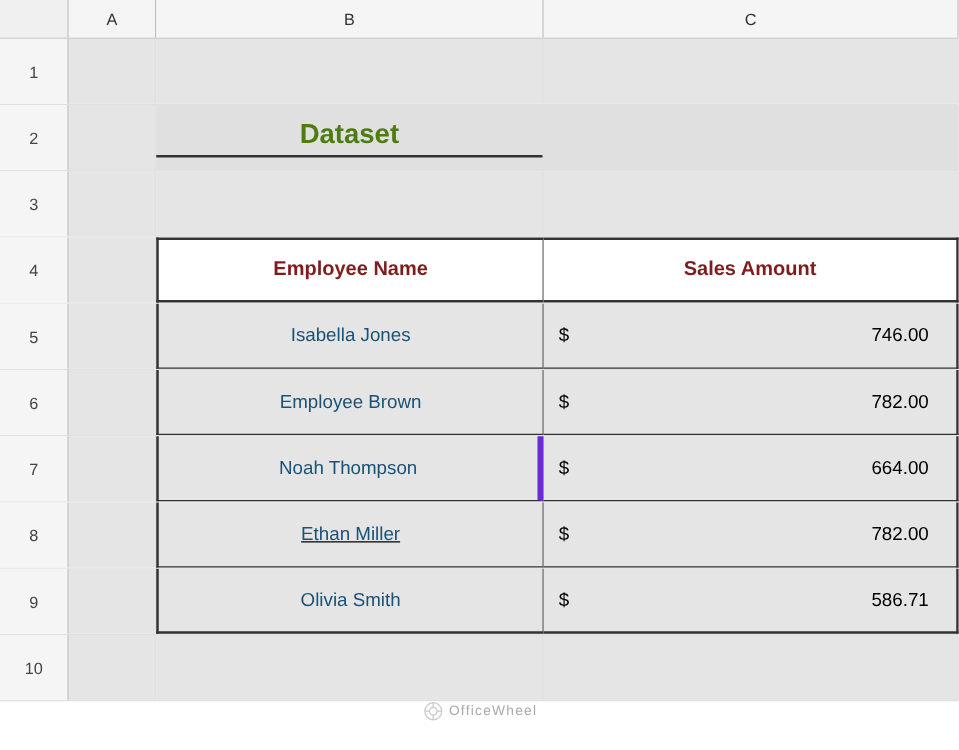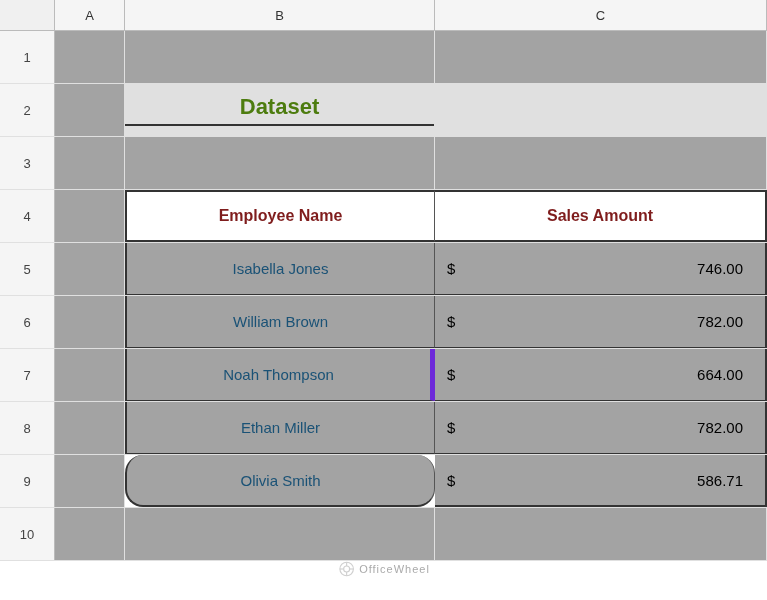--- a/index.html
+++ b/index.html
@@ -76,21 +76,21 @@
       font-size: 13px;
       color: #444;
       background: #f5f5f5;
     }
 
     .cell {
       height: 52px;
       display: flex;
       align-items: center;
       border-right: 1px solid #e0e0e0;
-      background: #a3a3a3;
+      background: #e5e5e5;
     }
 
     .cell-a {
       width: 70px;
       min-width: 70px;
     }
 
     .cell-b {
       width: 310px;
       min-width: 310px;
@@ -274,21 +274,21 @@
           <span class="dollar-sign">$</span>
           <span class="amount-value">746.00</span>
         </div>
       </div>
     </div>
 
     <div class="spreadsheet-row data-row">
       <div class="row-number">6</div>
       <div class="cell cell-a"></div>
       <div class="cell cell-b" style="border-left:2px solid #333; border-right:1px solid #555; border-bottom:1px solid #333; justify-content:center;">
-        <span class="employee-name">William Brown</span>
+        <span class="employee-name">Employee Brown</span>
       </div>
       <div class="cell cell-c" style="border-right:2px solid #333; border-bottom:1px solid #333;">
         <div class="sales-amount">
           <span class="dollar-sign">$</span>
           <span class="amount-value">782.00</span>
         </div>
       </div>
     </div>
 
     <div class="spreadsheet-row data-row">
@@ -301,35 +301,35 @@
         <div class="sales-amount">
           <span class="dollar-sign">$</span>
           <span class="amount-value">664.00</span>
         </div>
       </div>
     </div>
 
     <div class="spreadsheet-row data-row">
       <div class="row-number">8</div>
       <div class="cell cell-a"></div>
-      <div class="cell cell-b" style="border-left:2px solid #333; border-right:1px solid #555; border-bottom:1px solid #333; justify-content:center;">
+      <div class="cell cell-b" style="border-left:2px solid #333; border-right:1px solid #555; border-bottom:1px solid #333; justify-content:center;text-decoration:underline;">
         <span class="employee-name">Ethan Miller</span>
       </div>
       <div class="cell cell-c" style="border-right:2px solid #333; border-bottom:1px solid #333;">
         <div class="sales-amount">
           <span class="dollar-sign">$</span>
           <span class="amount-value">782.00</span>
         </div>
       </div>
     </div>
 
     <div class="spreadsheet-row data-row">
       <div class="row-number">9</div>
       <div class="cell cell-a"></div>
-      <div class="cell cell-b" style="border-left:2px solid #333; border-right:1px solid #555; border-bottom:2px solid #333; justify-content:flex-start;border-radius:18px;">
+      <div class="cell cell-b" style="border-left:2px solid #333; border-right:1px solid #555; border-bottom:2px solid #333; justify-content:flex-start;">
         <span class="employee-name">Olivia Smith</span>
       </div>
       <div class="cell cell-c" style="border-right:2px solid #333; border-bottom:2px solid #333;">
         <div class="sales-amount">
           <span class="dollar-sign">$</span>
           <span class="amount-value">586.71</span>
         </div>
       </div>
     </div>
 

